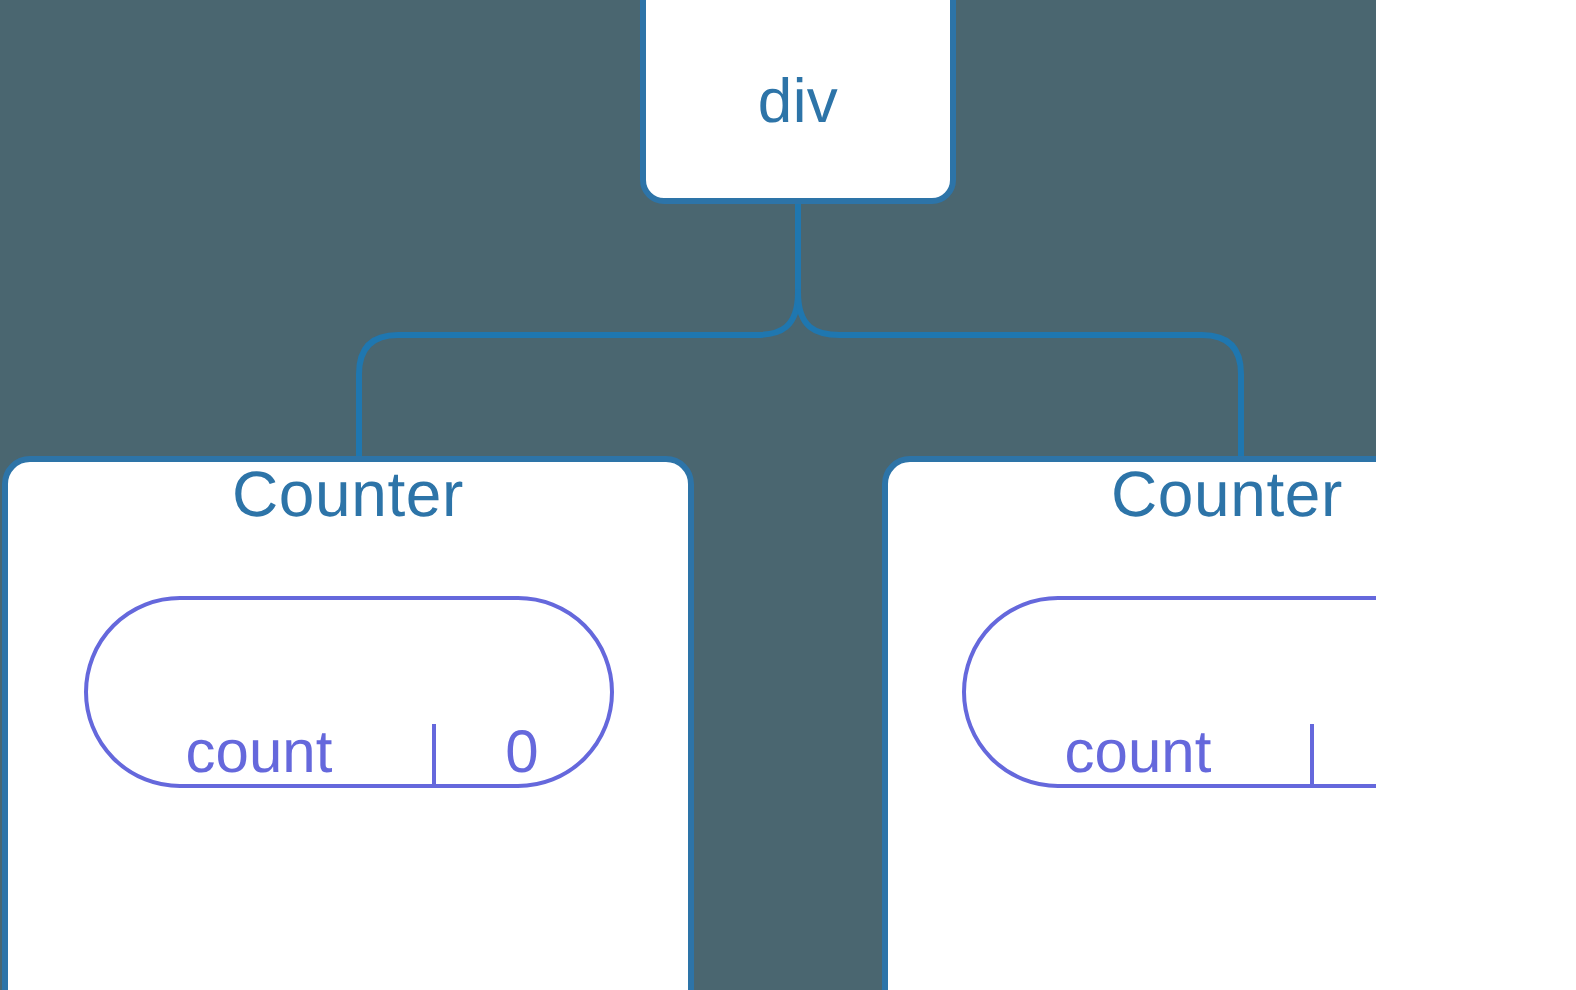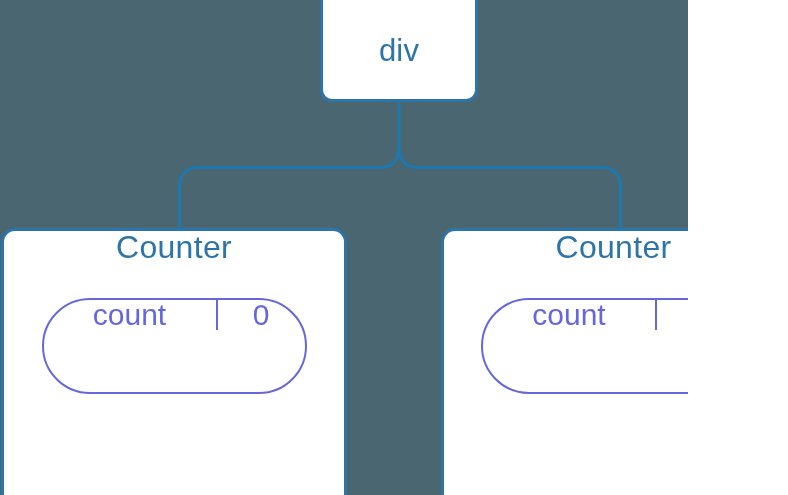--- a/index.html
+++ b/index.html
@@ -84,21 +84,21 @@
 
   
   .state-pill {
     margin-top: 35px;
     height: 96px;
     width: 265px;
     border: 2px solid #6568dc;
     border-radius: 48px;
     box-sizing: border-box;
     display: flex;
-    align-items: flex-start;
+    align-items: flex-end;
     background: #ffffff;
   }
   .state-key,
   .state-value {
     display: flex;
     align-items: center;
     justify-content: center;
     color: #6568dc;
     font-size: 30px;
     line-height: 1;

